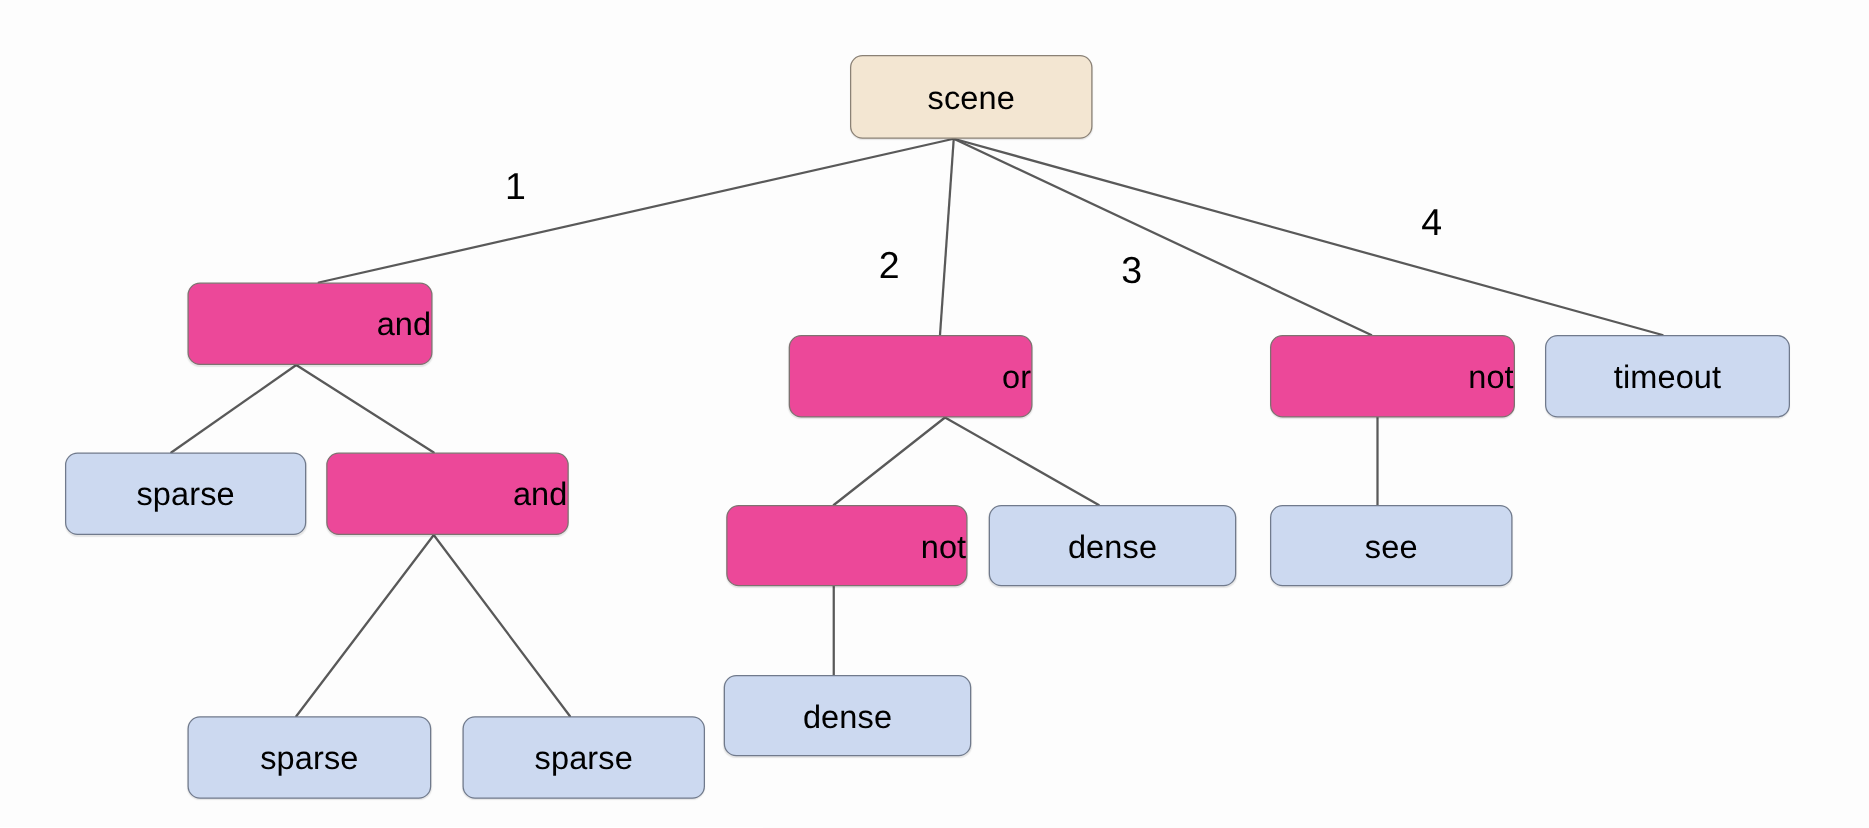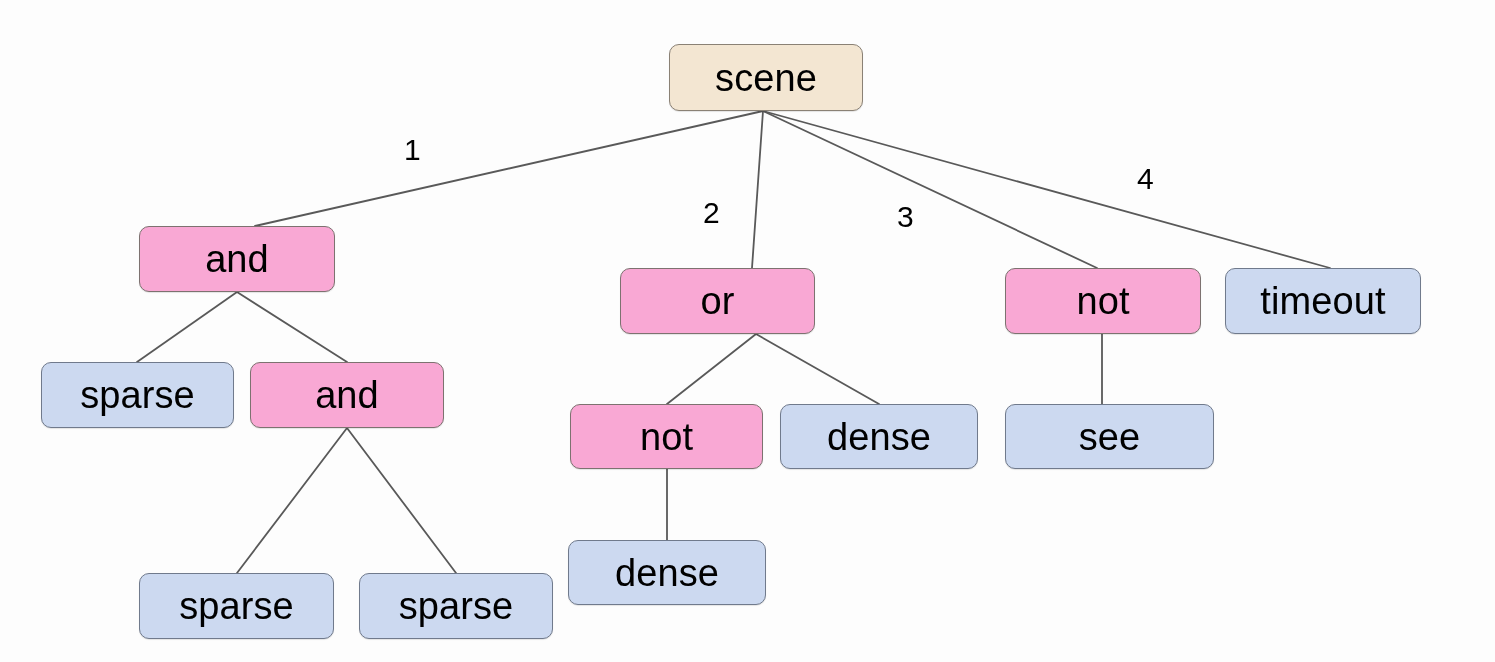--- a/index.html
+++ b/index.html
@@ -29,34 +29,36 @@
   }
   .node {
     position: absolute;
     box-sizing: border-box;
     display: flex;
     align-items: center;
     justify-content: center;
     border: 1.6px solid #6e6e6e;
     border-radius: 10px;
     color: #000000;
-    font-size: 38px;
+    font-size: 26px;
     line-height: 1;
     letter-spacing: 0.1px;
     white-space: nowrap;
     box-shadow: 0 1px 1px rgba(0,0,0,0.10);
     user-select: none;
+    margin-left: 11px;
   }
   .node.root {
     background: #f3e6d2;
     border-color: #8a8175;
   }
   .node.op {
-    background: #f9a8d4;
+    background: #ec4899;
     border-color: #7d7270;
+    justify-content: flex-end;
   }
   .node.leaf {
     background: #ccd9f0;
     border-color: #707a8c;
   }
   .edge-label {
     position: absolute;
     color: #000000;
     font-size: 30px;
     line-height: 1;
@@ -109,21 +111,21 @@
       </div>
       <div class="node leaf" style="left: 780px; top: 404px; width: 198px; height: 65px;">
         <span>dense</span>
       </div>
       <div class="node leaf" style="left: 568px; top: 540px; width: 198px; height: 65px;">
         <span>dense</span>
       </div>
       <div class="node op" style="left: 1005px; top: 268px; width: 196px; height: 66px;">
         <span>not</span>
       </div>
-      <div class="node leaf" style="left: 1005px; top: 404px; width: 209px; height: 65px;">
+      <div class="node leaf" style="left: 1005px; top: 404px; width: 194px; height: 65px;">
         <span>see</span>
       </div>
       <div class="node leaf" style="left: 1225px; top: 268px; width: 196px; height: 66px;">
         <span>timeout</span>
       </div>
     </div>
   <div id="label-layer">
       <div class="edge-label" style="left: 404px; top: 135px;">1</div>
       <div class="edge-label" style="left: 703px; top: 198px;">2</div>
       <div class="edge-label" style="left: 897px; top: 202px;">3</div>

